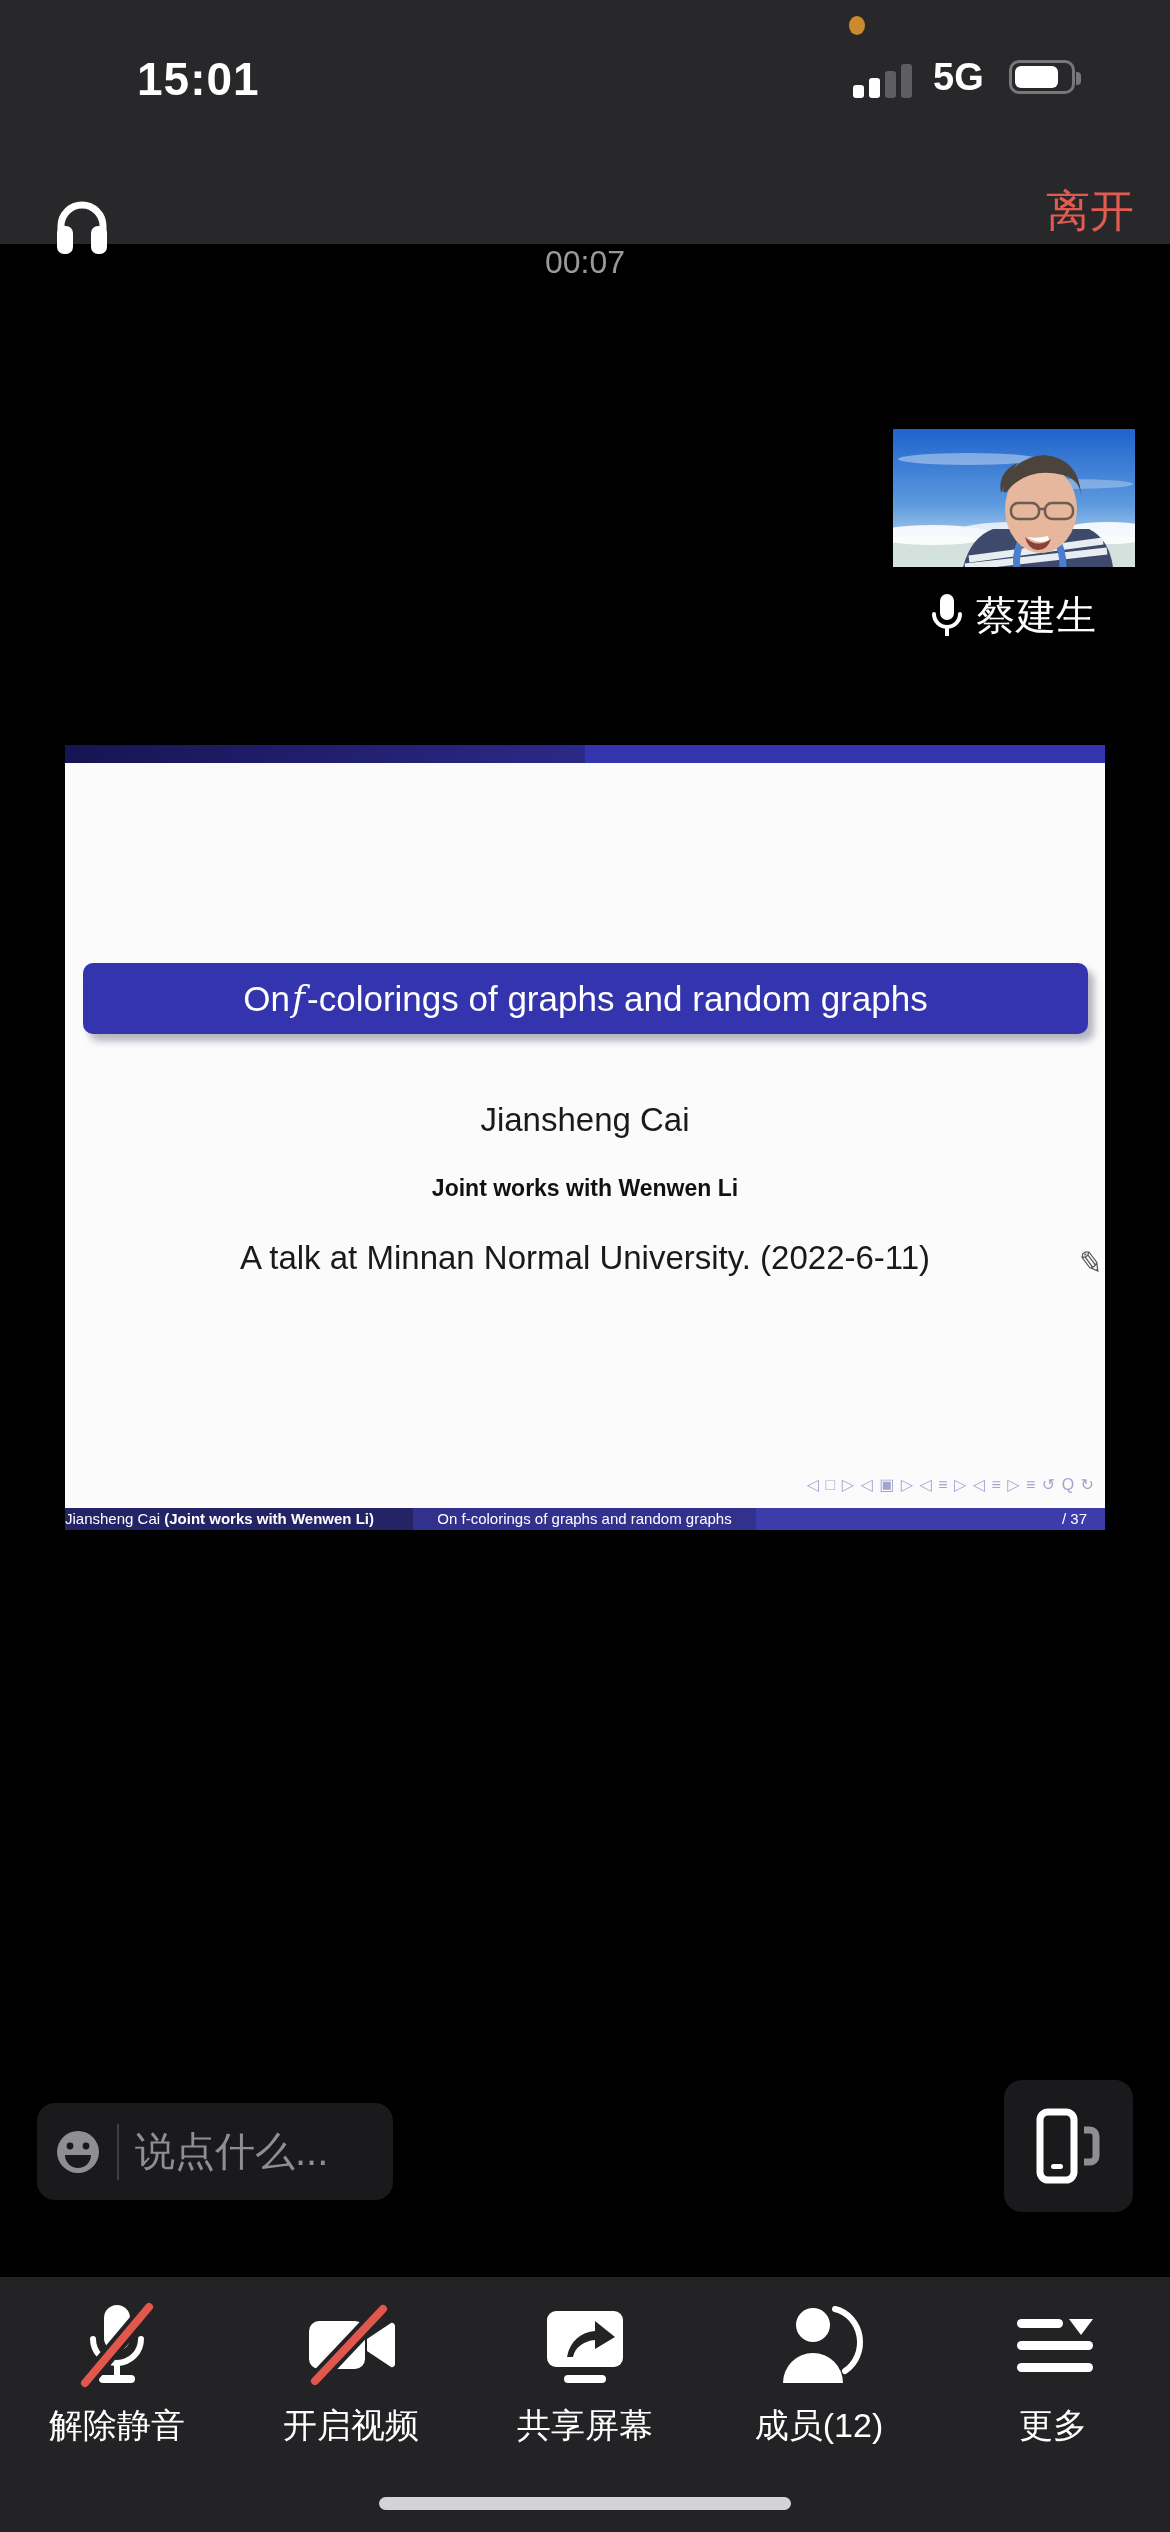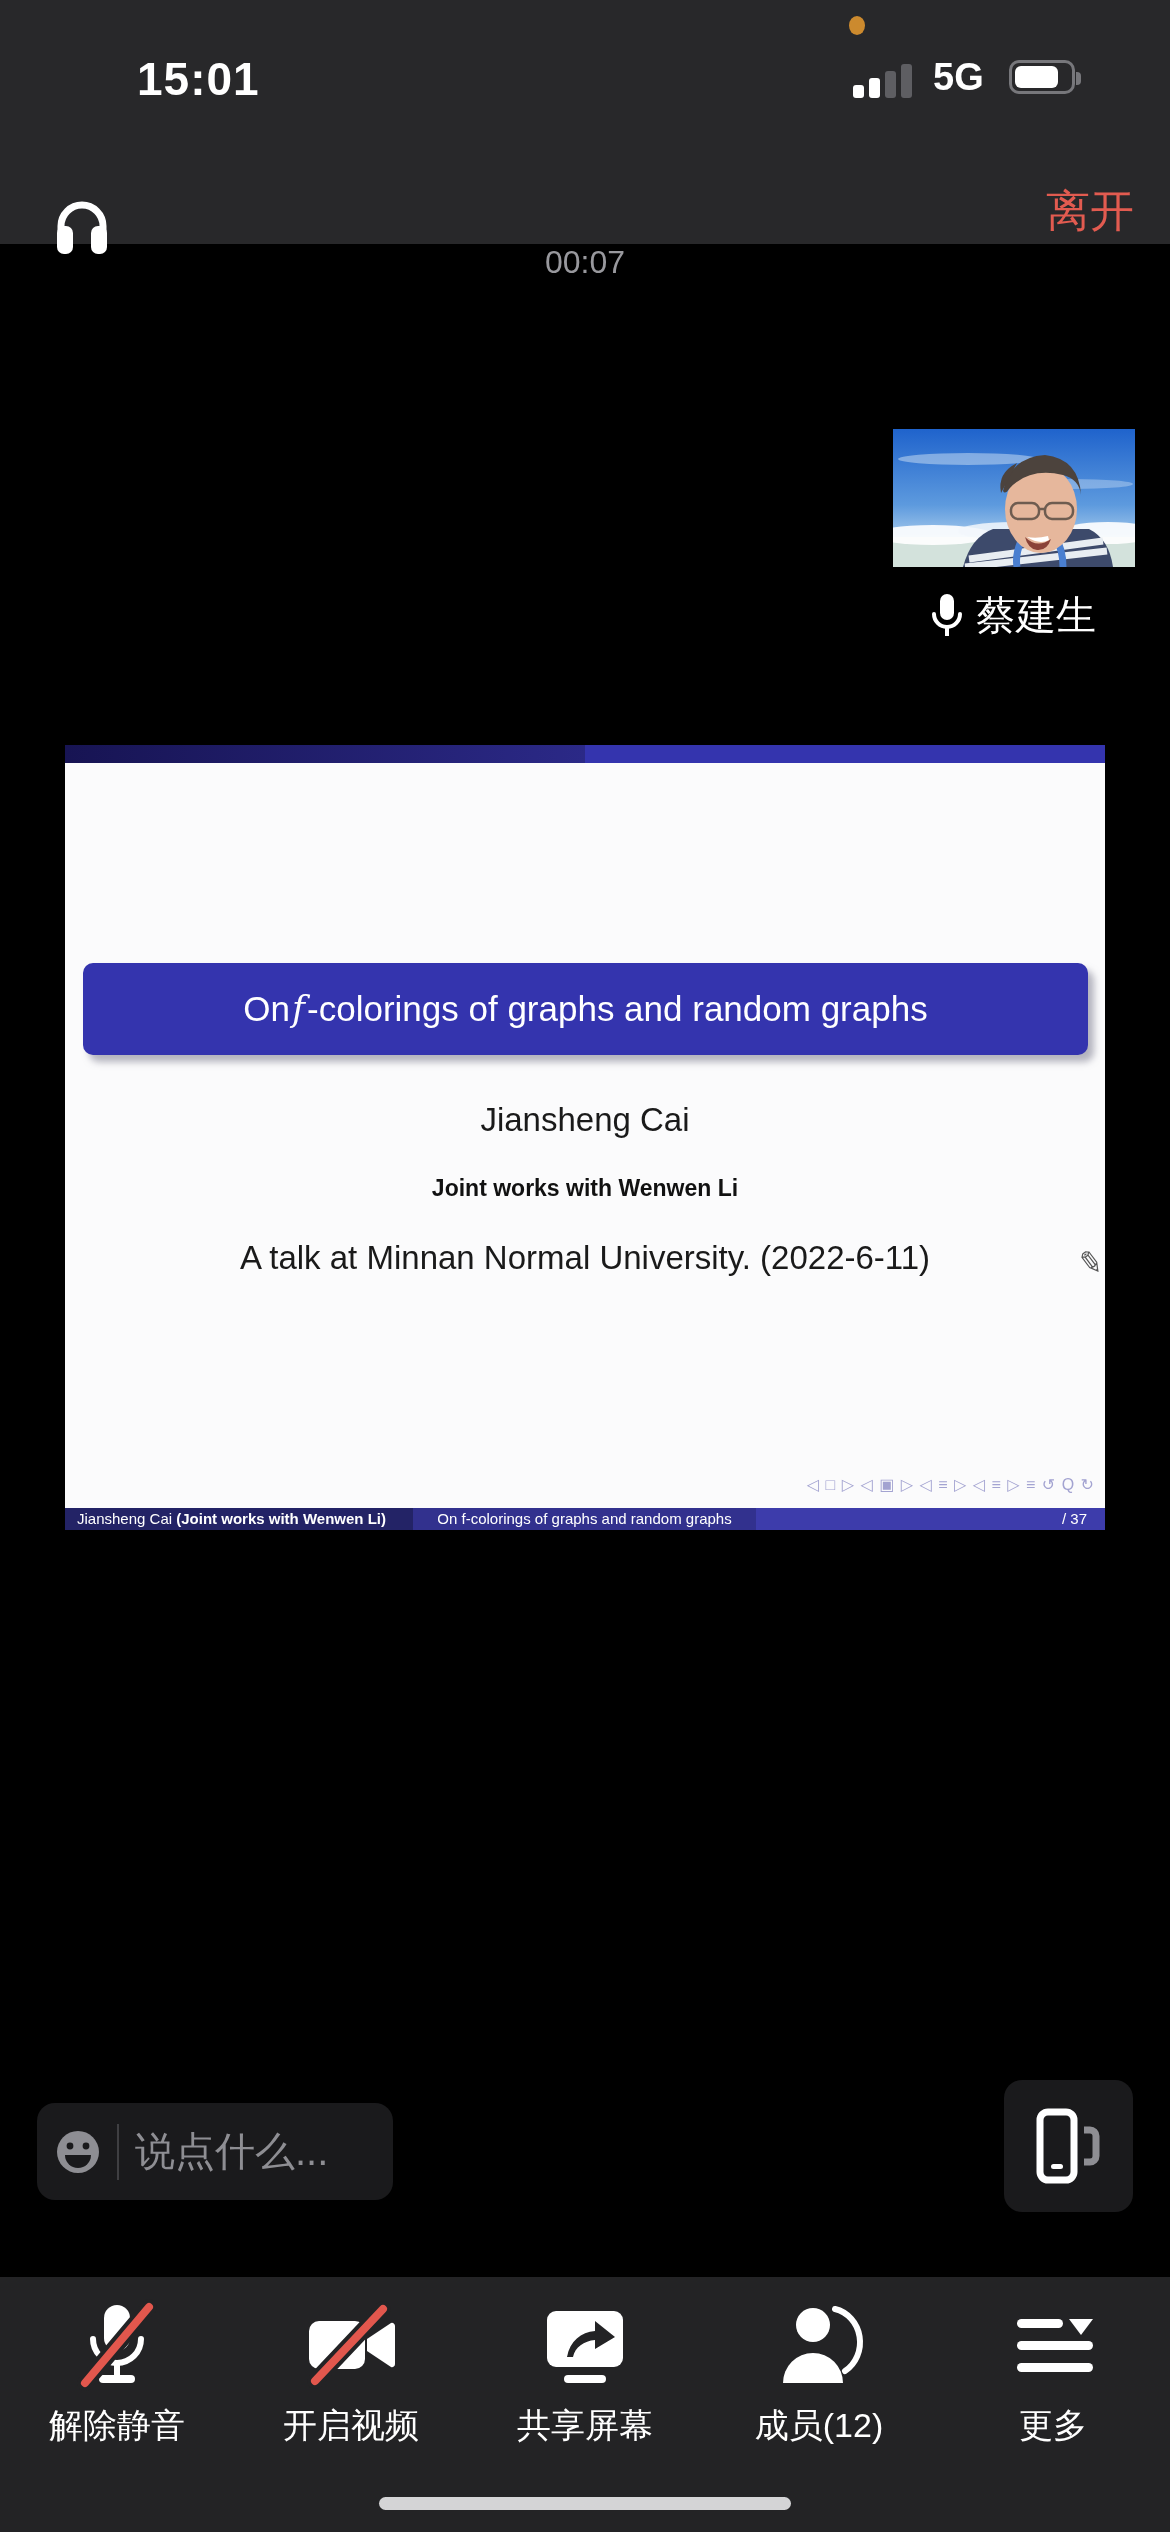--- a/index.html
+++ b/index.html
@@ -32,31 +32,31 @@
   .video-tile { position:absolute; left:893px; top:429px; width:242px; height:138px; overflow:hidden; }
   .name-row { position:absolute; left:893px; top:588px; width:242px; display:flex; justify-content:center; align-items:center; gap:14px; }
   .name-row span { color:#fff; font-size:40px; }
 
   
   .slide { position:absolute; left:65px; top:745px; width:1040px; height:785px; display:flex; flex-direction:column; }
   .slide-topbar { height:18px; display:flex; }
   .slide-topbar .seg-l { width:50%; background:linear-gradient(90deg,#171453,#2b2987); }
   .slide-topbar .seg-r { width:50%; background:#3434ae; }
   .slide-body { flex:1; background:#fbfbfc; position:relative; }
-  .banner { position:absolute; left:18px; top:200px; width:1005px; height:92px; background:#3434ae;
+  .banner { position:absolute; left:18px; top:200px; width:1005px; height:71px; background:#3434ae;
             border-radius:10px; box-shadow:6px 7px 7px rgba(110,110,130,.5);
             display:flex; align-items:center; justify-content:center; color:#fff; font-size:35px; }
   .banner .mathf { font-family:"DejaVu Serif", serif; font-style:italic; margin:0 2px; }
   .s-author { position:absolute; left:0; right:0; top:338px; text-align:center; color:#1a1a1a; font-size:33px; }
   .s-joint  { position:absolute; left:0; right:0; top:412px; text-align:center; color:#111; font-size:23px; font-weight:bold; }
   .s-talk   { position:absolute; left:0; right:0; top:476px; text-align:center; color:#1a1a1a; font-size:33px; }
   .pencil   { position:absolute; right:2px; top:482px; color:#555; font-size:30px; transform:rotate(8deg); }
   .navsyms  { position:absolute; right:10px; top:712px; color:#a3a3d1; font-size:16px; letter-spacing:1px; }
   .slide-footer { height:22px; display:flex; font-size:15px; color:#fff; line-height:22px; }
-  .sf-left   { width:348px; background:#232366; padding-left:12px; white-space:nowrap; overflow:hidden; }
+  .sf-left   { width:348px; background:#232366; white-space:nowrap; overflow:hidden; }
   .sf-left b { font-weight:bold; }
   .sf-mid    { width:343px; background:#32318e; text-align:center; white-space:nowrap; overflow:hidden; }
   .sf-right  { flex:1; background:#3d3cab; text-align:right; padding-right:18px; }
 
   
   .chat-bar { position:absolute; left:37px; top:2103px; width:356px; height:97px; background:#1a1a1c;
               border-radius:18px; display:flex; align-items:center; padding:0 18px; gap:16px; }
   .chat-divider { width:2px; height:56px; background:#3f3f42; }
   .chat-ph { color:#8e8e93; font-size:40px; white-space:nowrap; }
   .rotate-btn { position:absolute; left:1004px; top:2080px; width:129px; height:132px; background:#1a1a1c;

